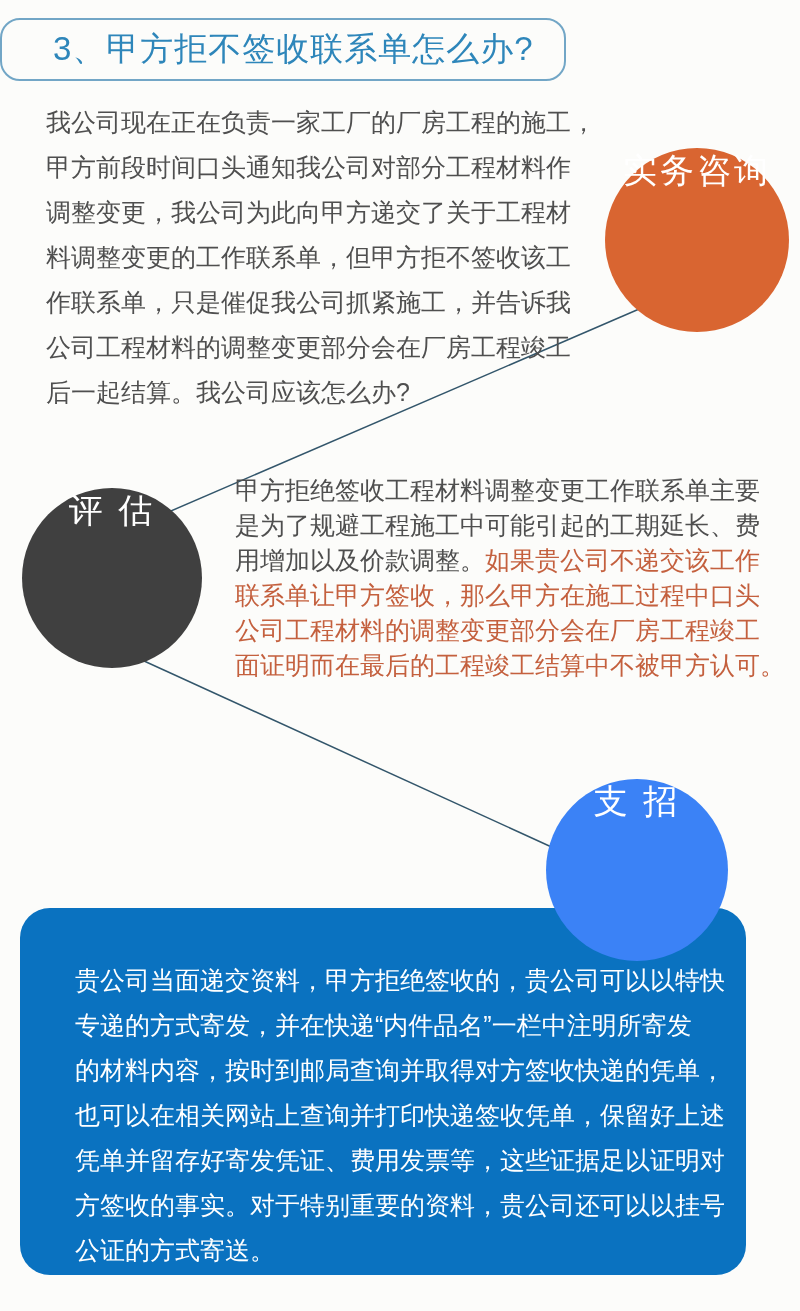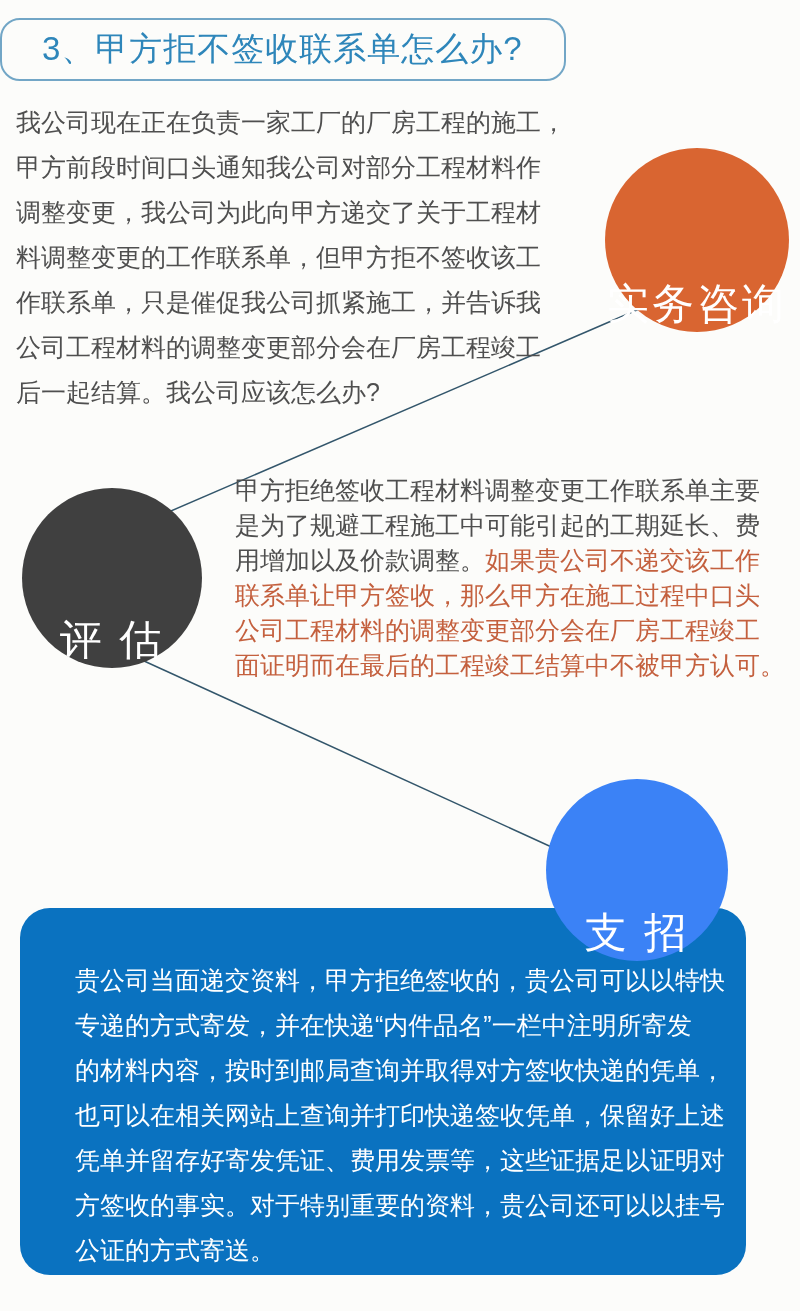--- a/index.html
+++ b/index.html
@@ -20,47 +20,47 @@
 
   
   .title-box {
     position: absolute; left: 0px; top: 18px;
     width: 566px; height: 63px;
     box-sizing: border-box;
     border: 2px solid #72a6c6;
     border-radius: 20px;
     background: #fcfcfa;
     display: flex; align-items: center;
-    padding-left: 40px;
+    padding-left: 51px;
     z-index: 2;
   }
   .title-text {
     color: #2e86ba;
     font-size: 33px;
     letter-spacing: 1px;
     white-space: nowrap;
   }
 
   
   .question-text {
-    position: absolute; left: 16px; top: 100px;
+    position: absolute; left: 46px; top: 100px;
     width: 595px;
     font-size: 25px; line-height: 45px;
     color: #4f4f4f;
     white-space: pre-line;
     z-index: 2;
   }
 
   
   .circle {
     position: absolute;
     border-radius: 50%;
-    display: flex; align-items: flex-end; justify-content: center;
+    display: flex; align-items: flex-start; justify-content: center;
     color: #ffffff;
-    font-size: 42px;
+    font-size: 34px;
     letter-spacing: 3px;
     z-index: 3;
   }
   .circle-consult { left: 605px; top: 148px; width: 184px; height: 184px; background: #d96531; }
   .circle-assess  { left: 22px;  top: 488px; width: 180px; height: 180px; background: #404040; }
   .circle-advice  { left: 546px; top: 779px; width: 182px; height: 182px; background: #3b82f6; }
 
   
   .assessment-text {
     position: absolute; left: 235px; top: 473px;

